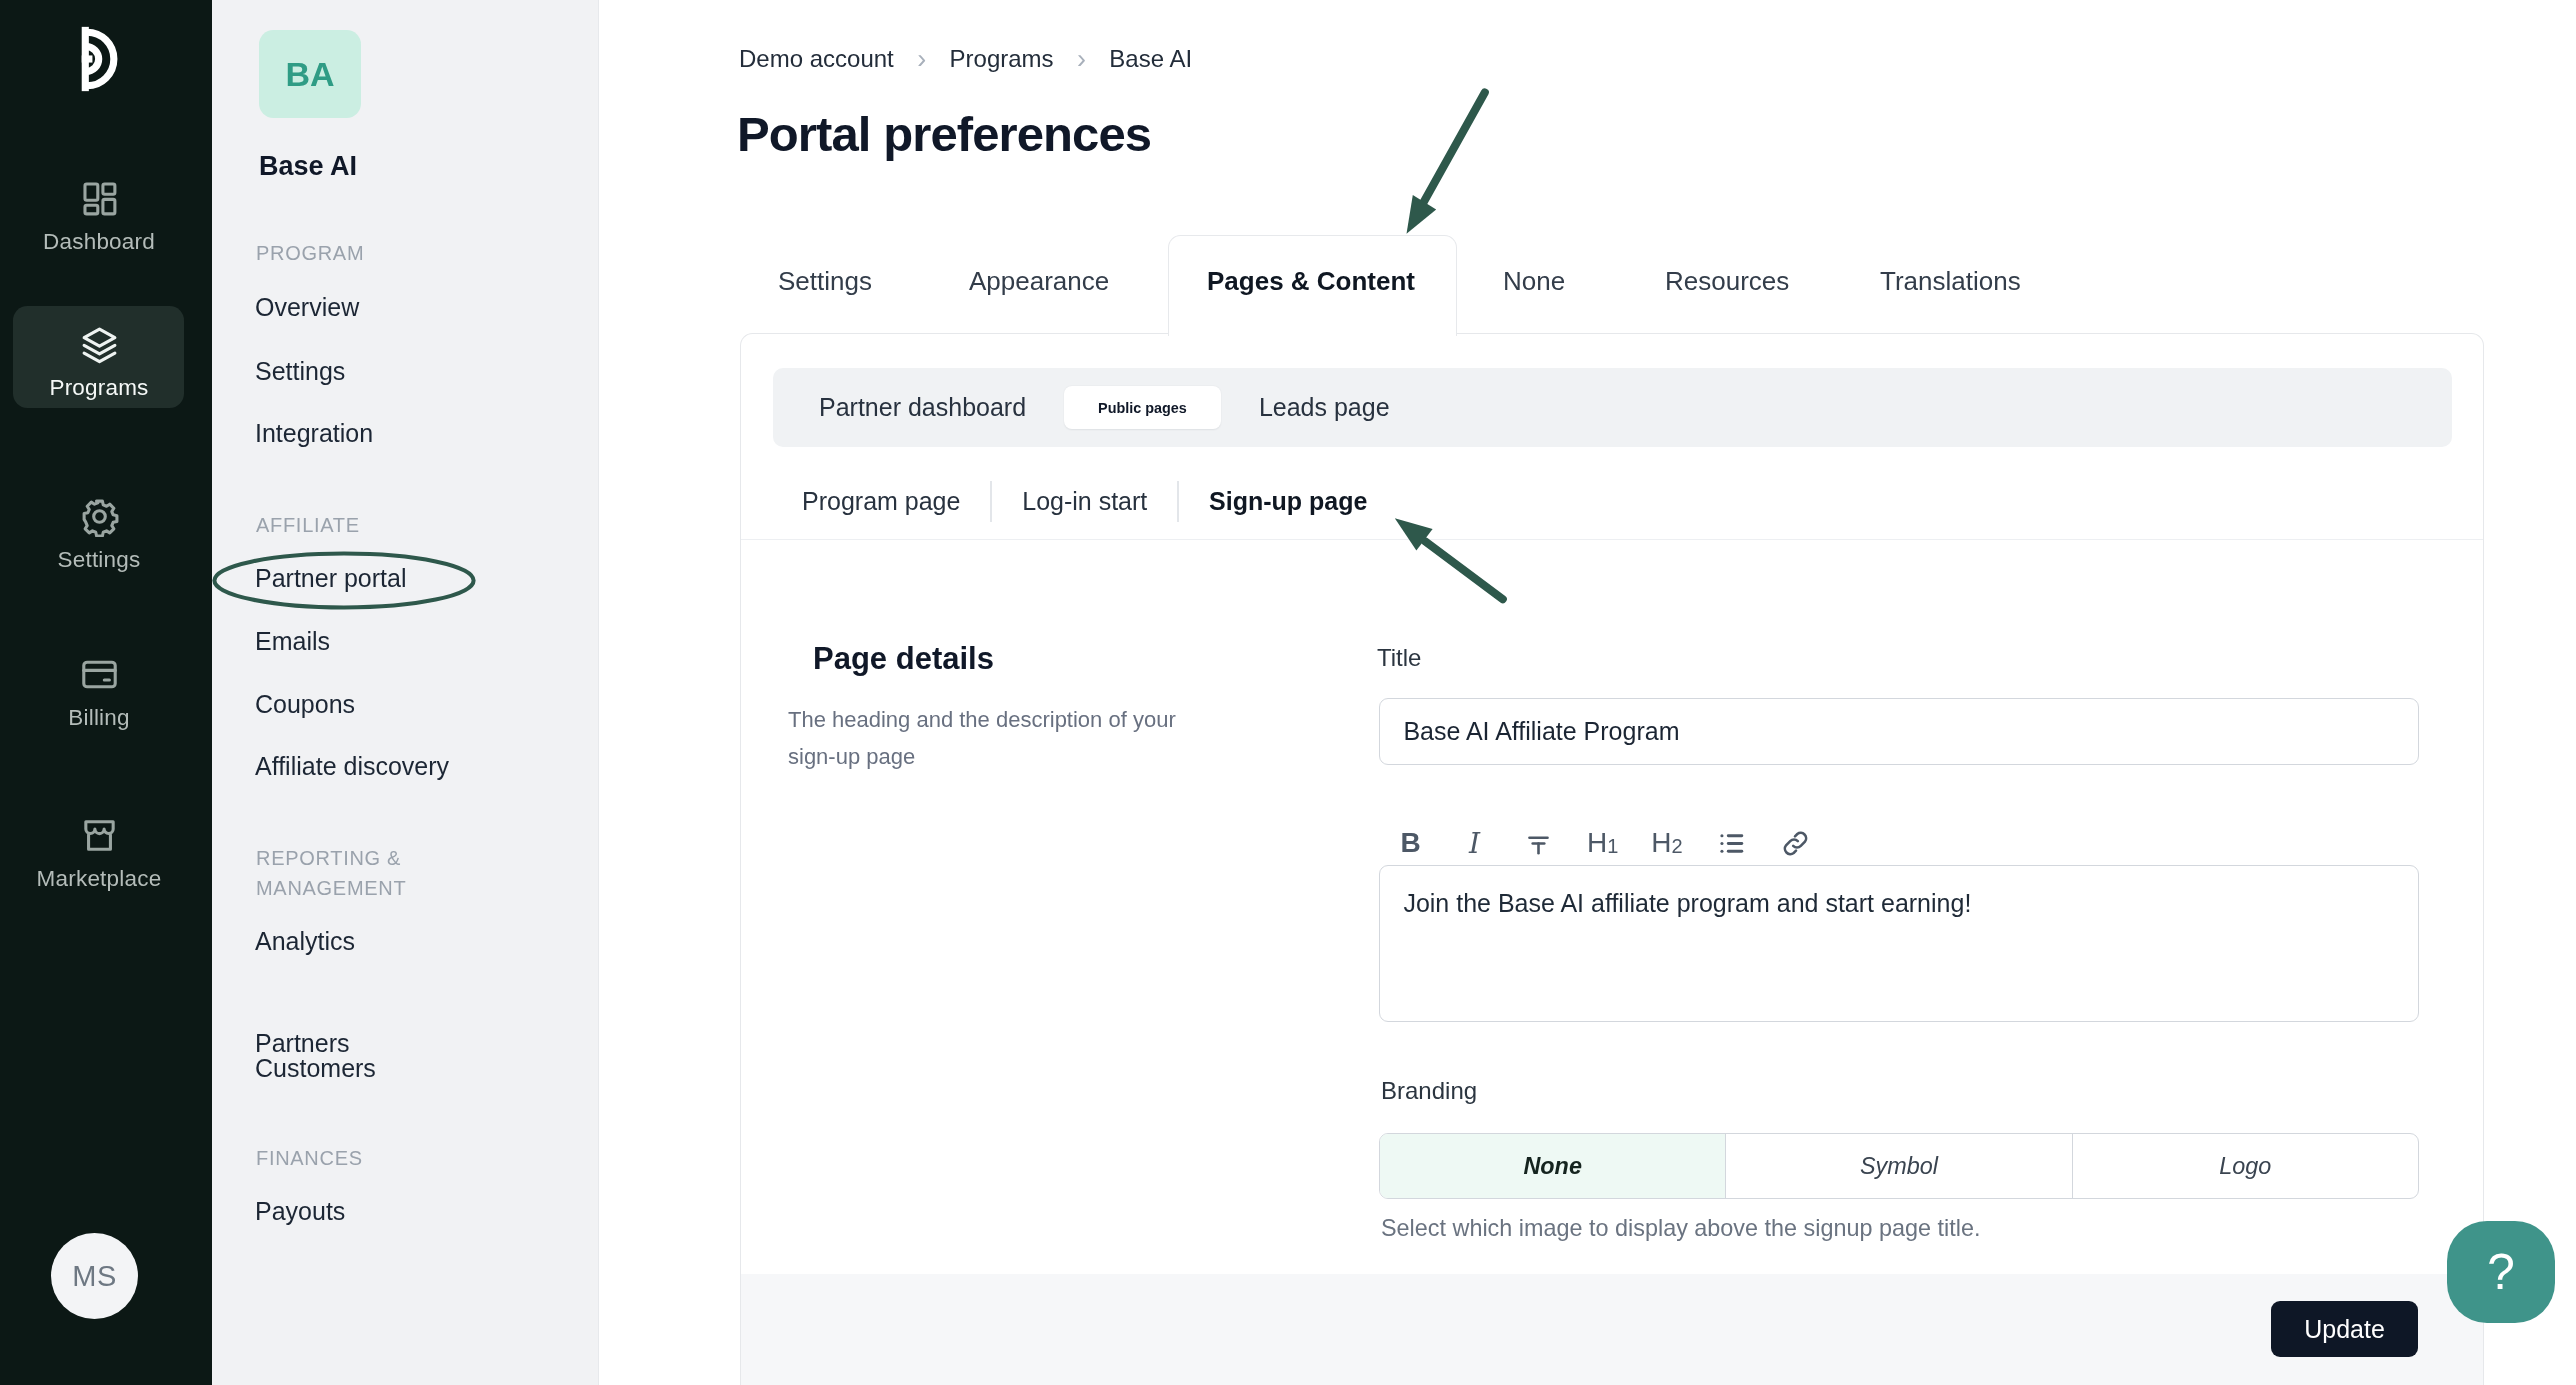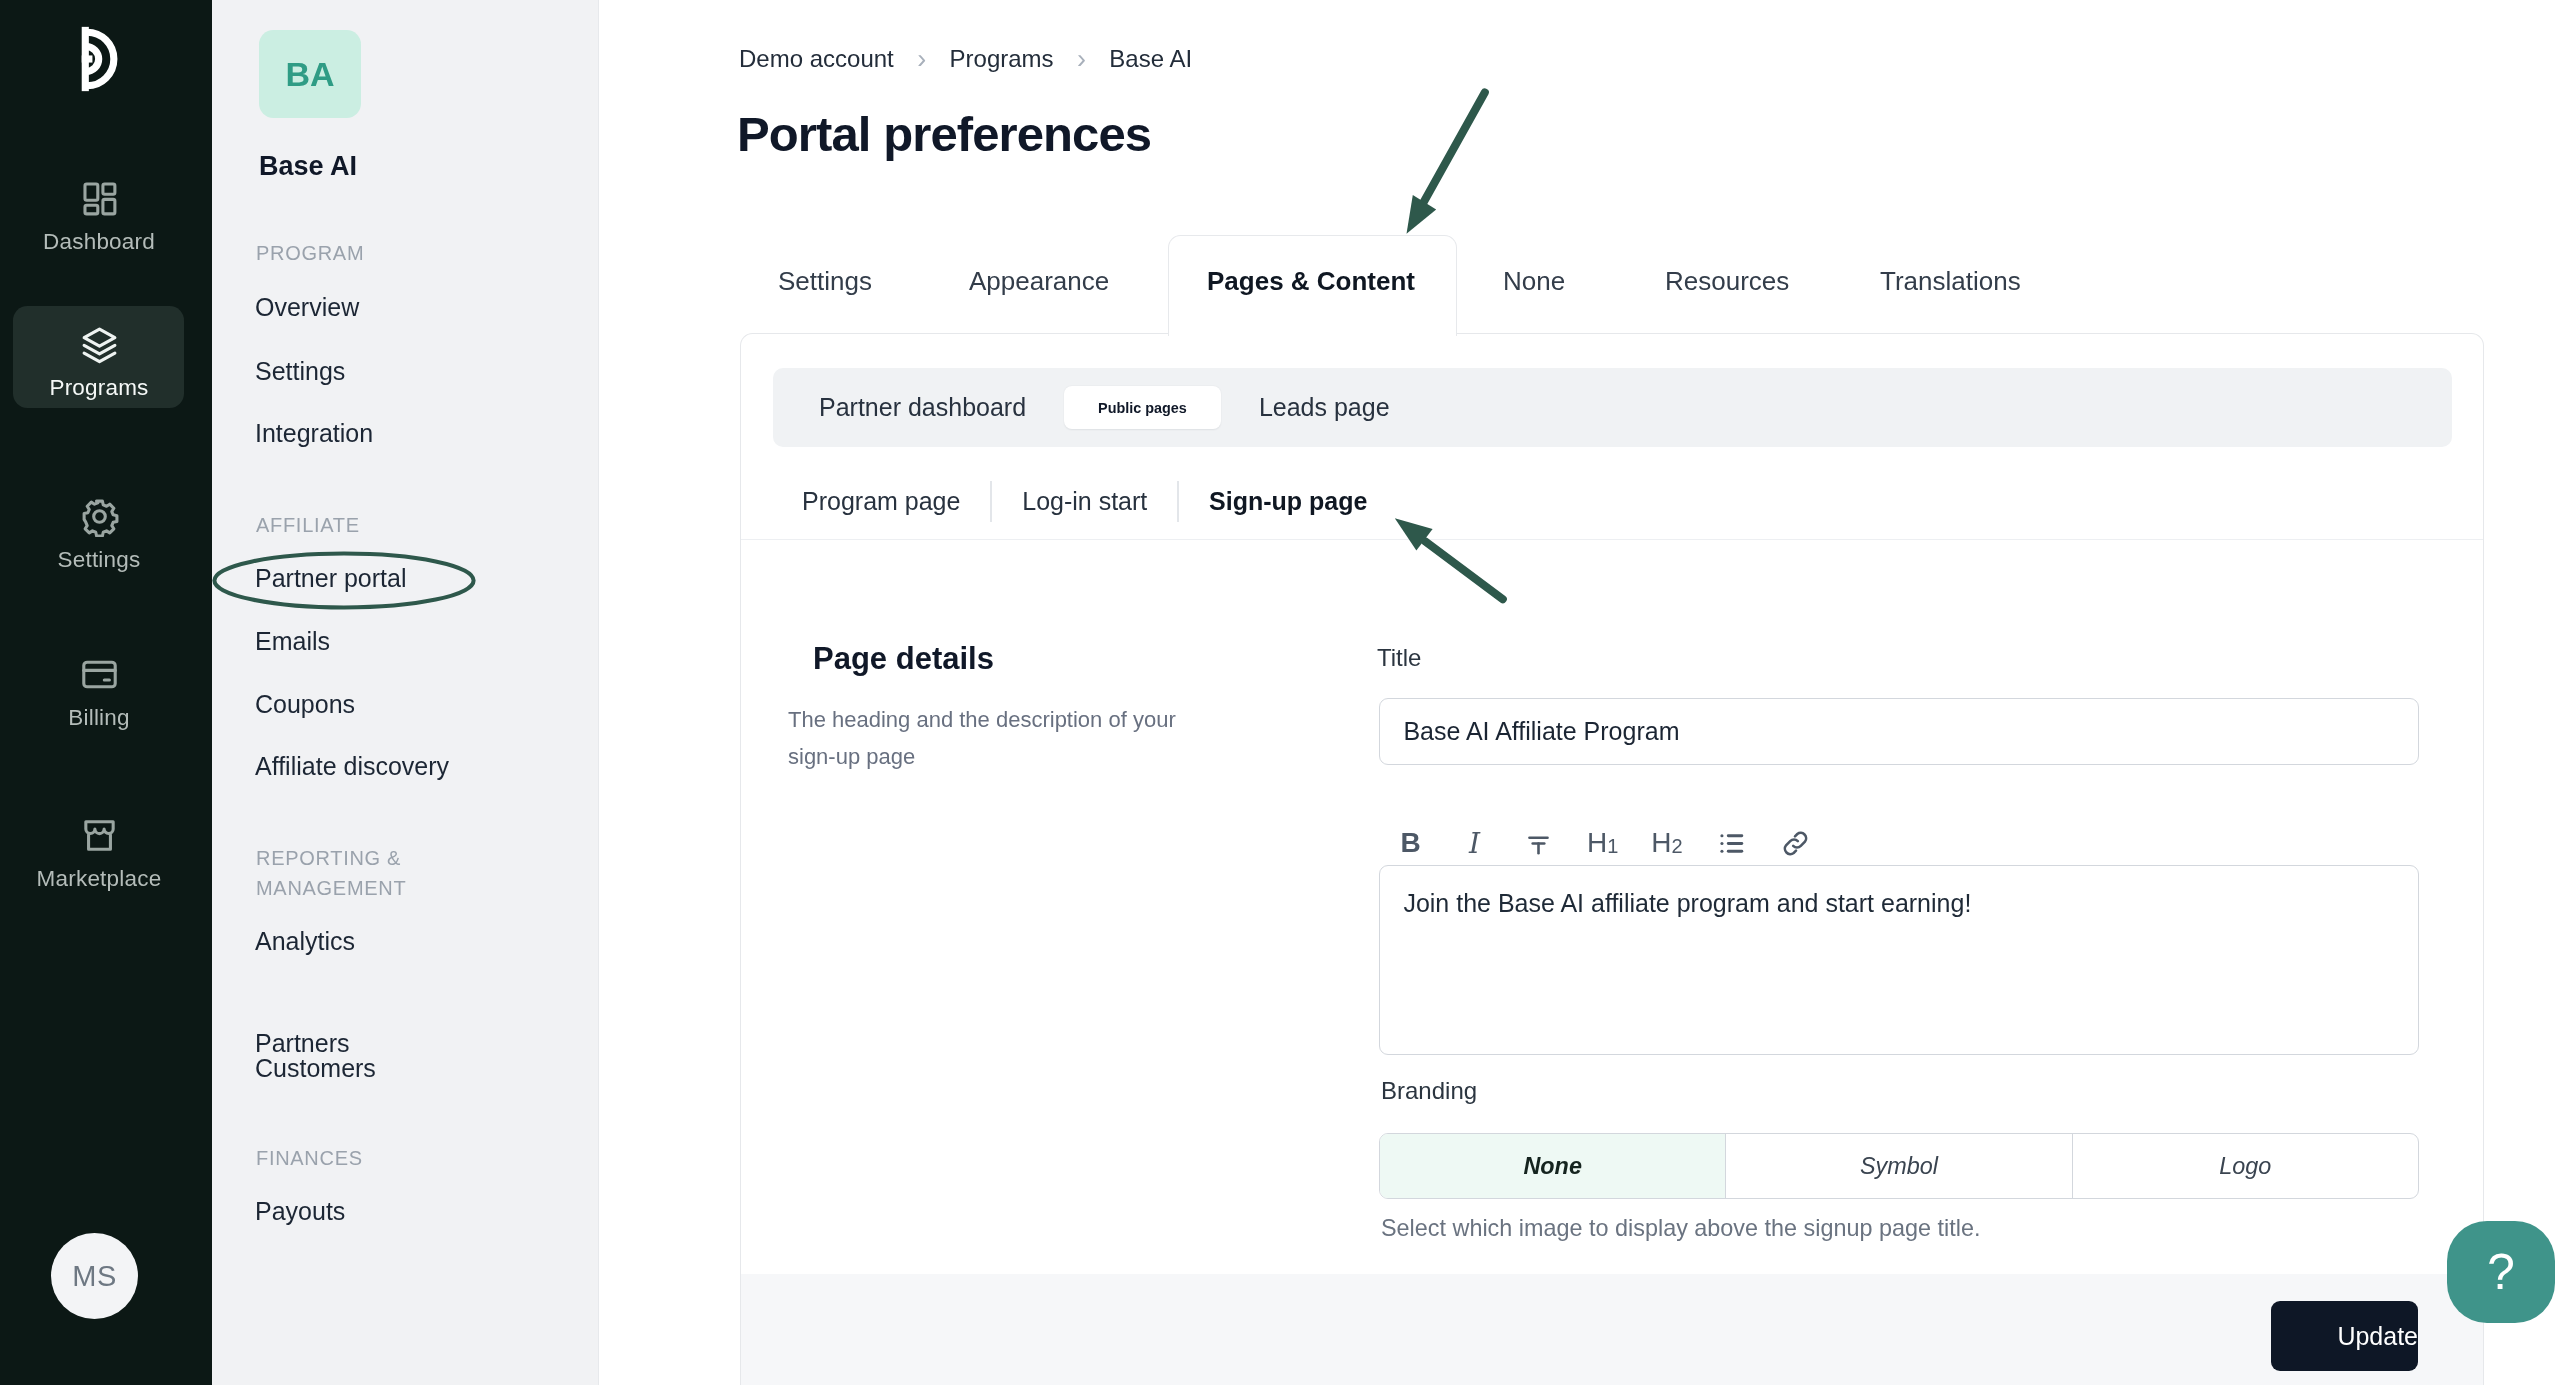--- a/index.html
+++ b/index.html
@@ -102,45 +102,44 @@
     position: absolute; left: 1395px; top: 818px; height: 50px;
     display: flex; align-items: center; gap: 33px; color: #4d5866; z-index: 2;
   }
   .tb-btn { display: flex; align-items: center; justify-content: center; min-width: 31px; height: 40px; cursor: pointer; }
   .tb-bold { font-size: 28px; font-weight: bold; }
   .tb-italic { font-size: 28px; font-style: italic; font-family: "DejaVu Serif", serif; }
   .tb-h .h-letter { font-size: 28px; font-weight: 500; }
   .tb-h .h-digit { font-size: 20px; font-weight: 500; margin-top: 7.2px; }
   .tb-btn svg { width: 31px; height: 31px; }
   .desc-textarea {
-    position: absolute; left: 1379px; top: 865px; width: 1040px; height: 190px;
+    position: absolute; left: 1379px; top: 865px; width: 1040px; height: 157px;
     border: 1.3px solid #d3d7dd; border-radius: 9px; padding: 20px 23.4px;
     font-size: 25px; color: #1f2a37; background: #fff; outline: none; resize: none;
     font-family: "Liberation Sans", "DejaVu Sans", sans-serif; line-height: 34px; z-index: 2;
   }
   .segmented {
     position: absolute; left: 1379px; top: 1133px; width: 1040px; height: 66px;
     border: 1.3px solid #d3d7dd; border-radius: 9px; display: flex; overflow: hidden;
     background: #fff; z-index: 2;
   }
   .segmented .opt {
     flex: 1; display: flex; align-items: center; justify-content: center;
     font-size: 23.4px; color: #3a4450; cursor: pointer; border-left: 1.3px solid #d3d7dd; font-style: italic;
   }
   .segmented .opt:first-child { border-left: none; }
   .segmented .opt.selected { background: #eef9f4; color: #15241f; font-weight: bold; }
   .helper-text { position: absolute; left: 1381px; top: 1215px; font-size: 23.4px; color: #6a7380; z-index: 2; }
   
   .card-footer { position: absolute; left: 0; bottom: 0; width: 100%; height: 112px; background: #f6f7f9; }
   .update-btn {
-    position: absolute; right: 65px; top: 27px; width: 147px; height: 70px;
+    position: absolute; right: 65px; top: 27px; width: 147px; height: 56px;
     background: #0e1726; color: #fff; border: none; border-radius: 9px;
     font-size: 25px; font-weight: 500; cursor: pointer;
     font-family: "Liberation Sans", "DejaVu Sans", sans-serif;
-    text-align: right;
   }
   .help-btn {
     position: absolute; left: 2447px; top: 1221px; width: 108px; height: 102px;
     background: #3f948a; border-radius: 40px; z-index: 20;
     display: flex; align-items: center; justify-content: center;
     color: #fff; font-size: 50px; cursor: pointer;
   }
   .annot { position: absolute; pointer-events: none; z-index: 6; }
 </style>
 </head>

